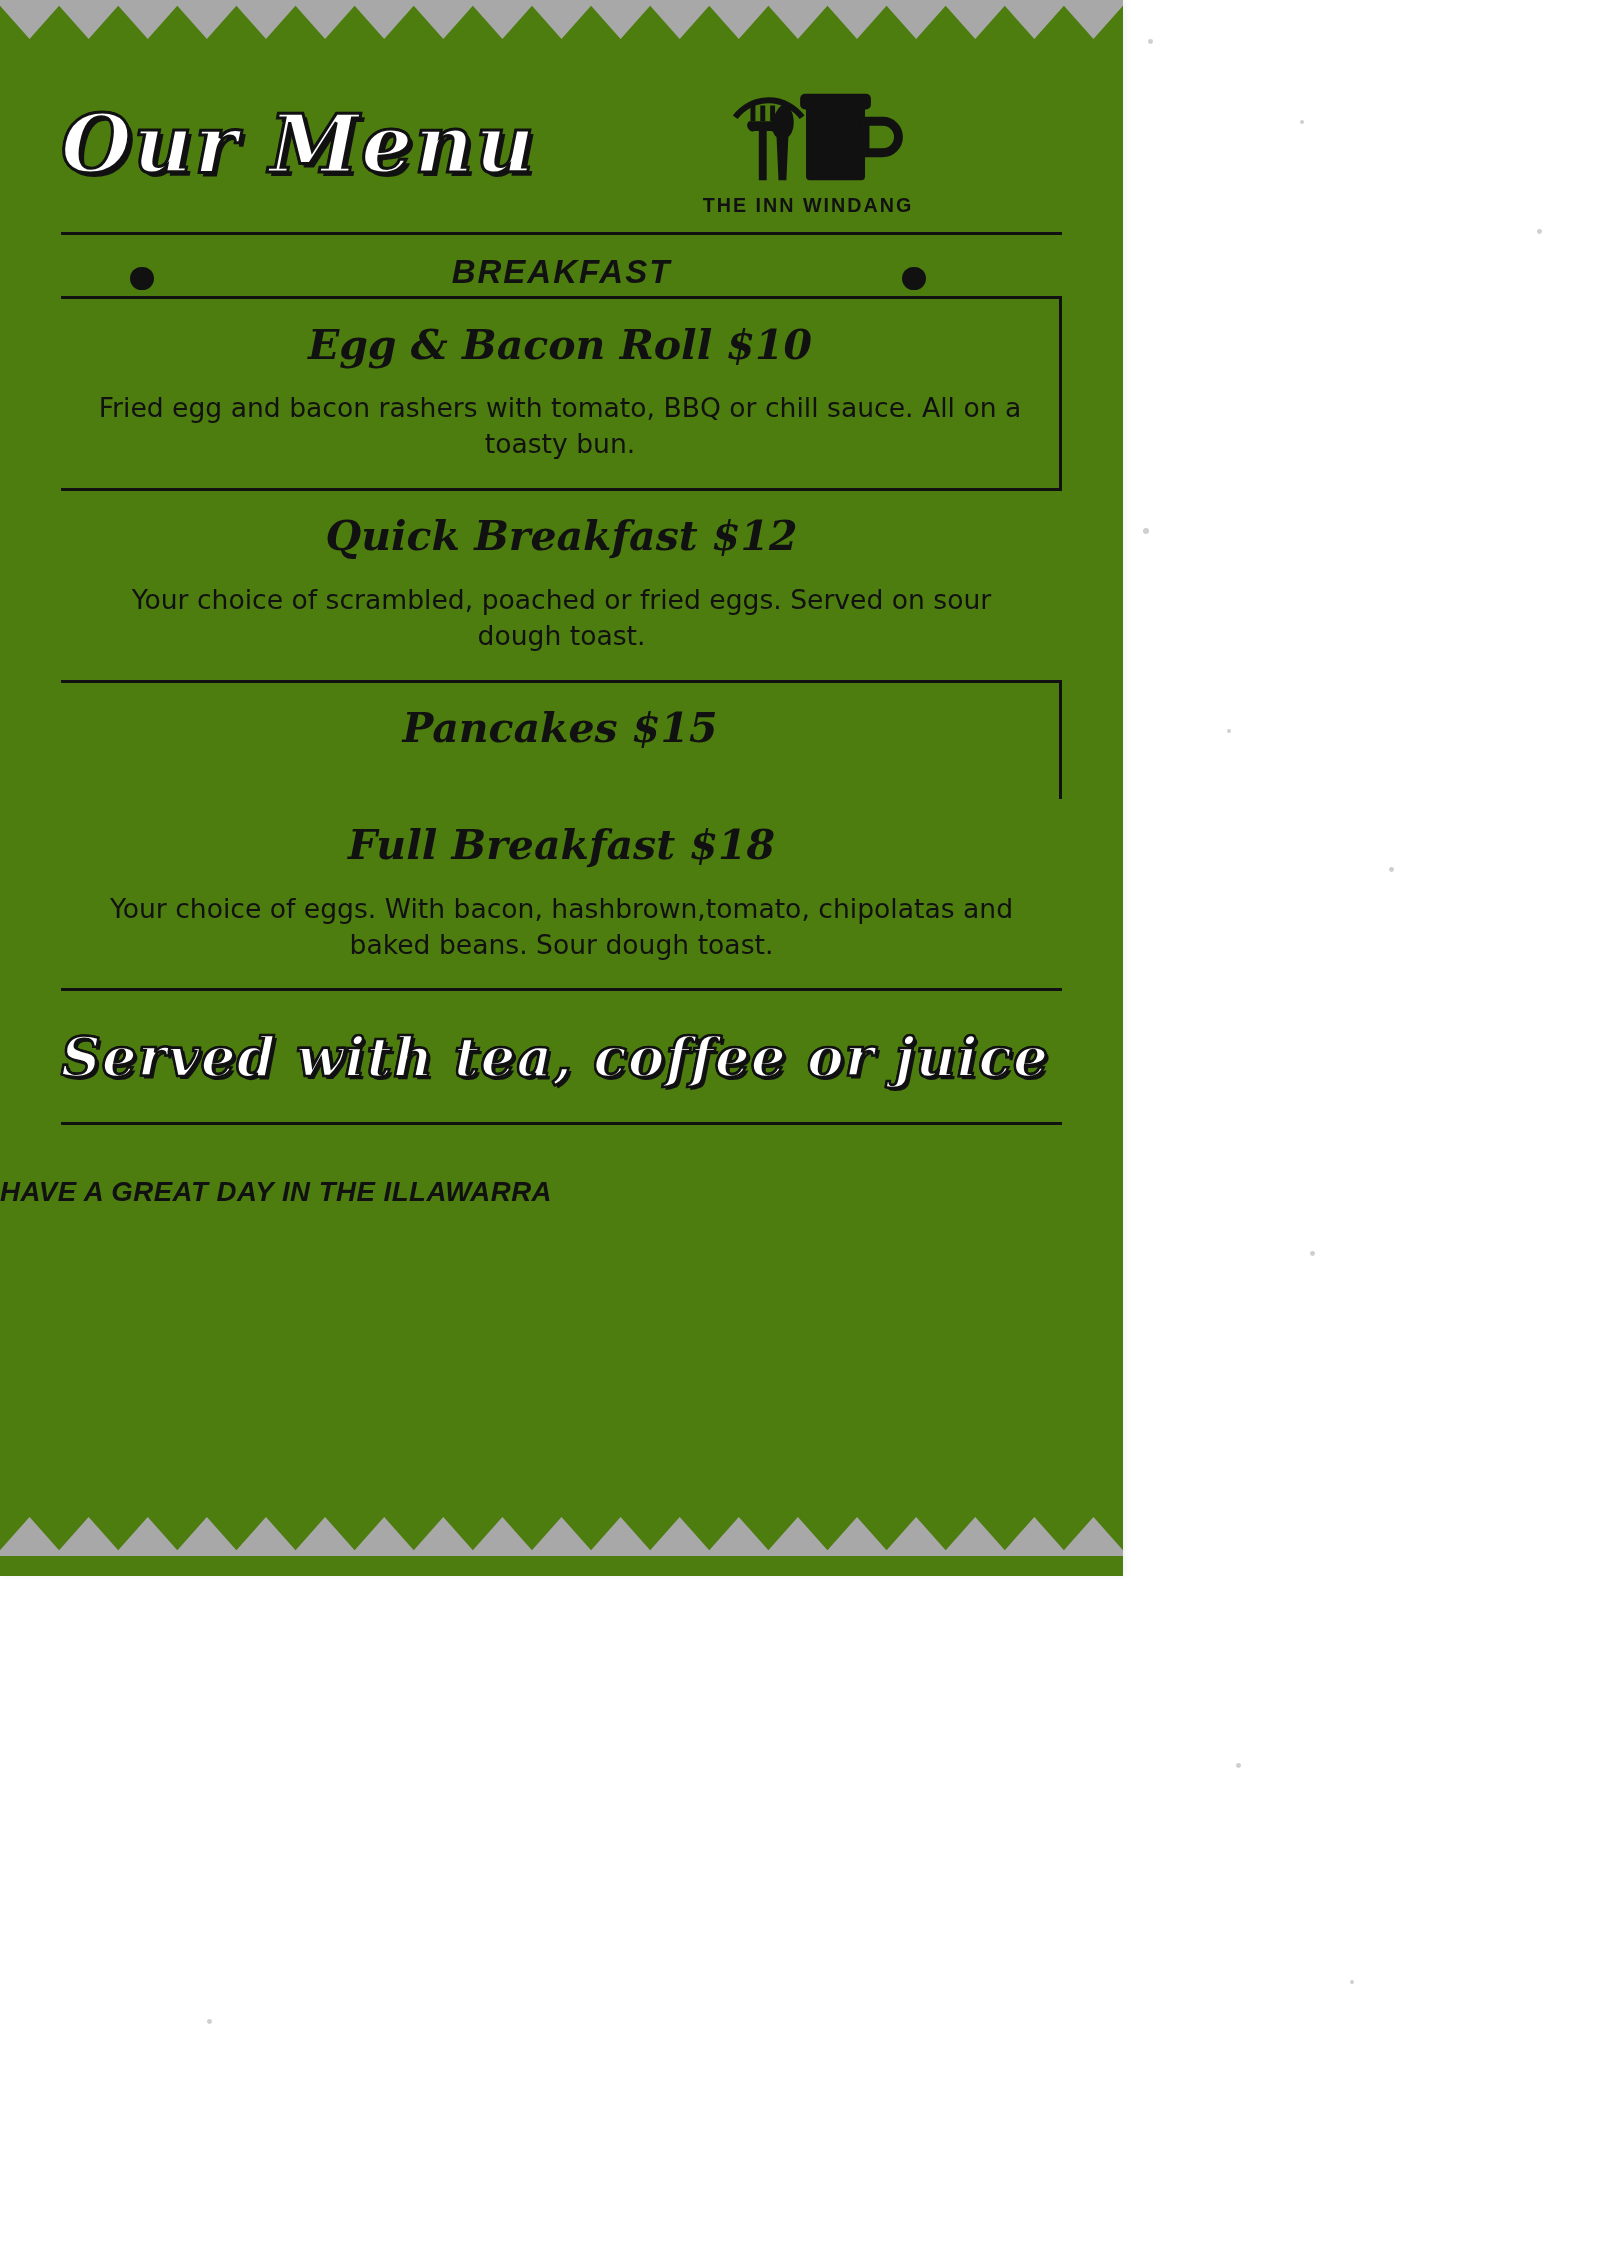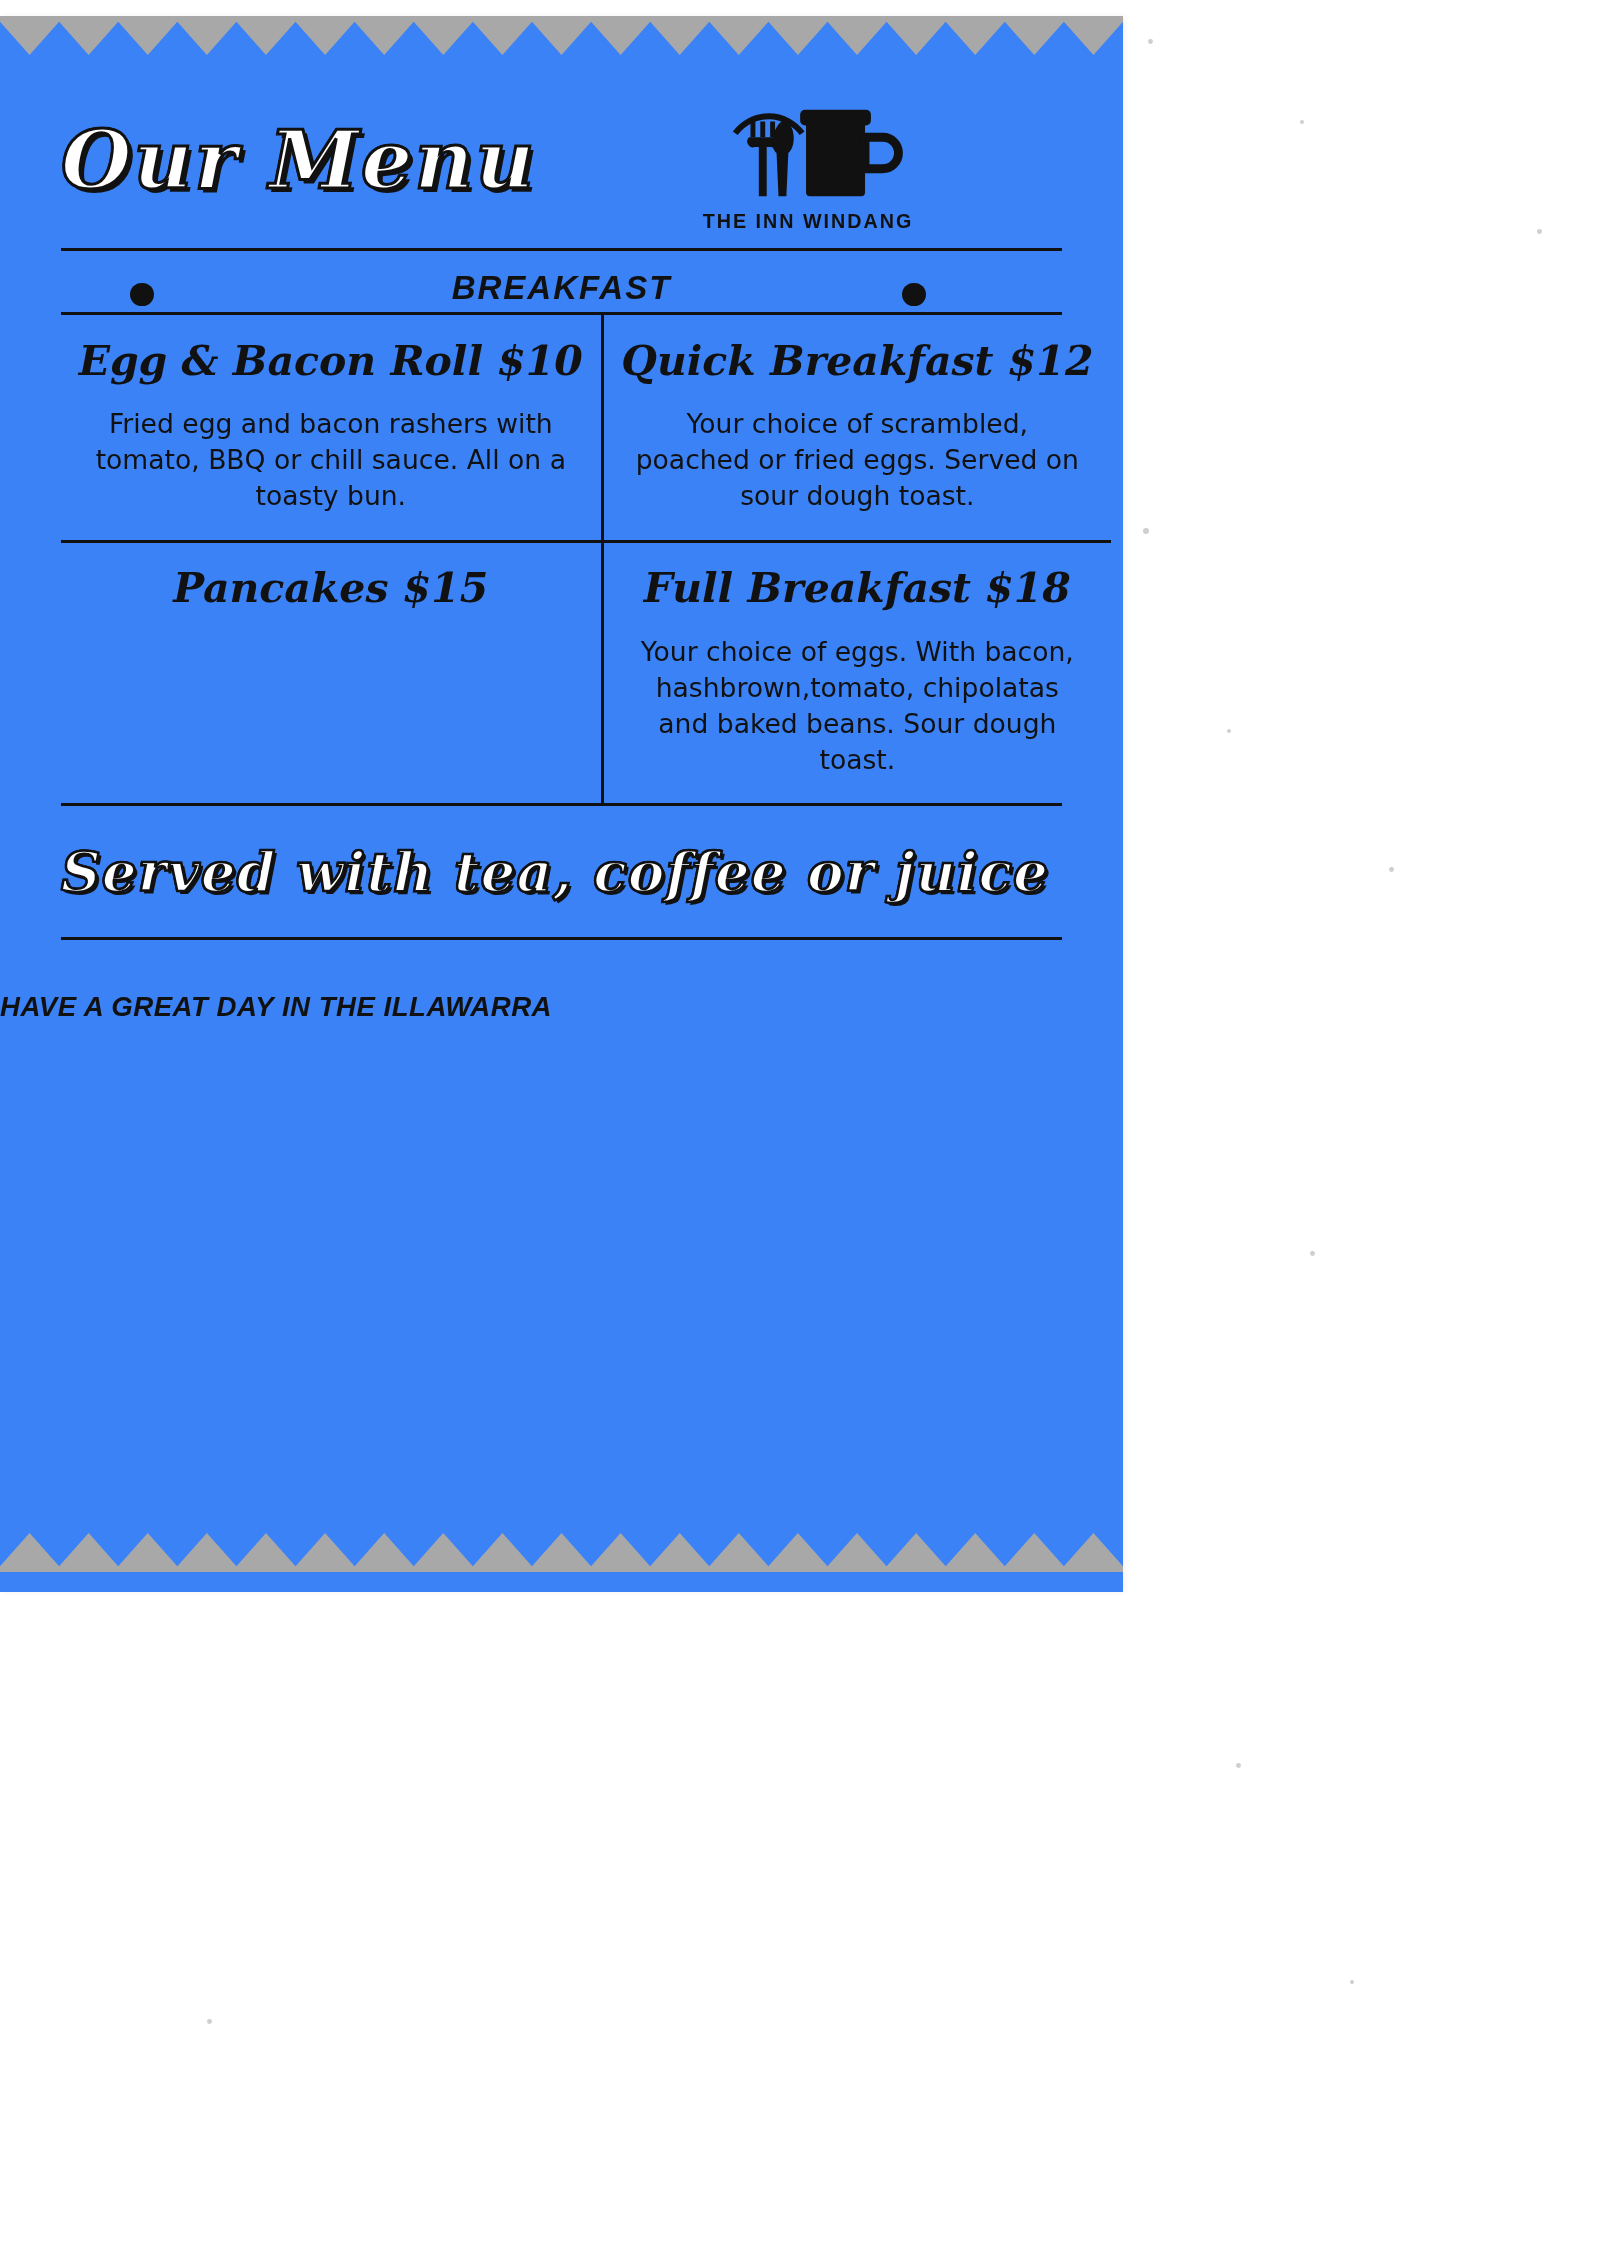--- a/index.html
+++ b/index.html
@@ -12,24 +12,24 @@
     height: 2265px;
     position: relative;
     font-family: "DejaVu Sans", sans-serif;
     overflow: hidden;
   }
 
   
   .scan-page {
     position: absolute;
     left: 0;
-    top: 16px;
+    top: 0;
     width: 1123px;
     height: 1576px;
-    background: #3b82f6;
+    background: #4d7c0f;
     box-shadow: 2px 0 5.9px rgba(0,0,0,0.06);
   }
   .scan-outside {
     position: absolute;
     left: 1123px;
     top: 0;
     width: 500px;
     height: 2265px;
     background: #ffffff;
   }
@@ -138,21 +138,21 @@
     background: #111;
   }
   .dot.left { left: 130px; }
   .dot.right { left: 902px; }
 
   
   .grid {
     position: relative;
     margin: 0 61px;
     display: grid;
-    grid-template-columns: 1fr 1fr;
+    grid-template-columns: 1fr;
   }
   .cell {
     padding: 21.7px 17.7px 25.6px 17.7px;
     text-align: center;
   }
   .cell.left-col {
     border-right: 3px solid #111;
   }
   .cell.row1 {
     border-bottom: 3px solid #111;

